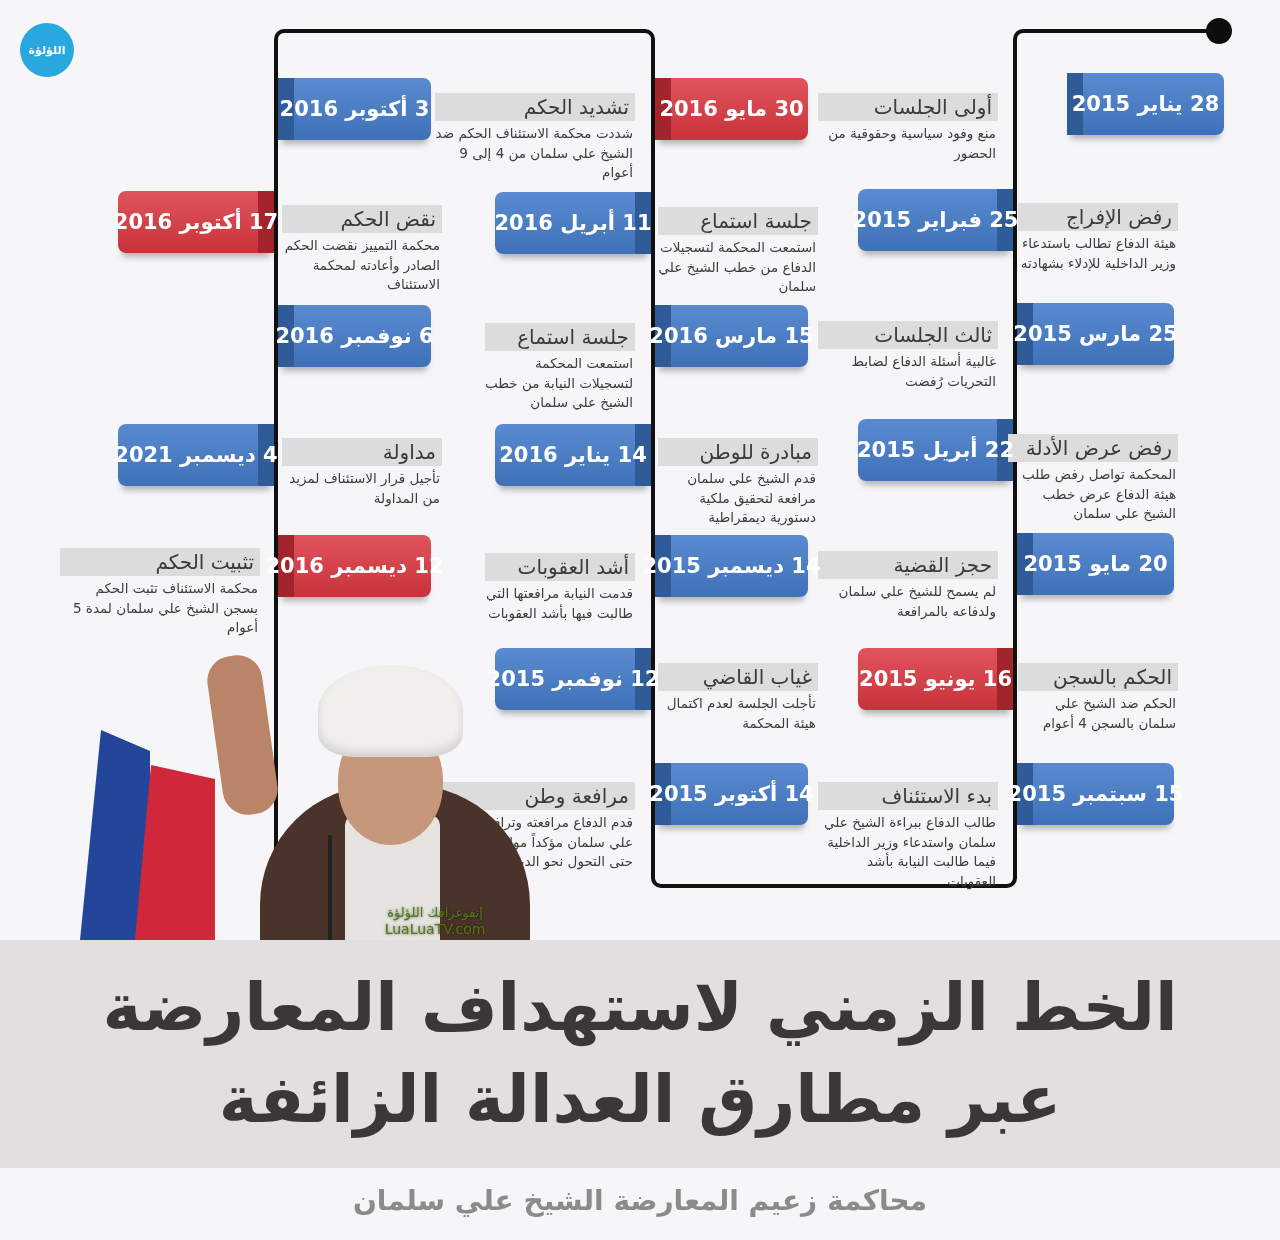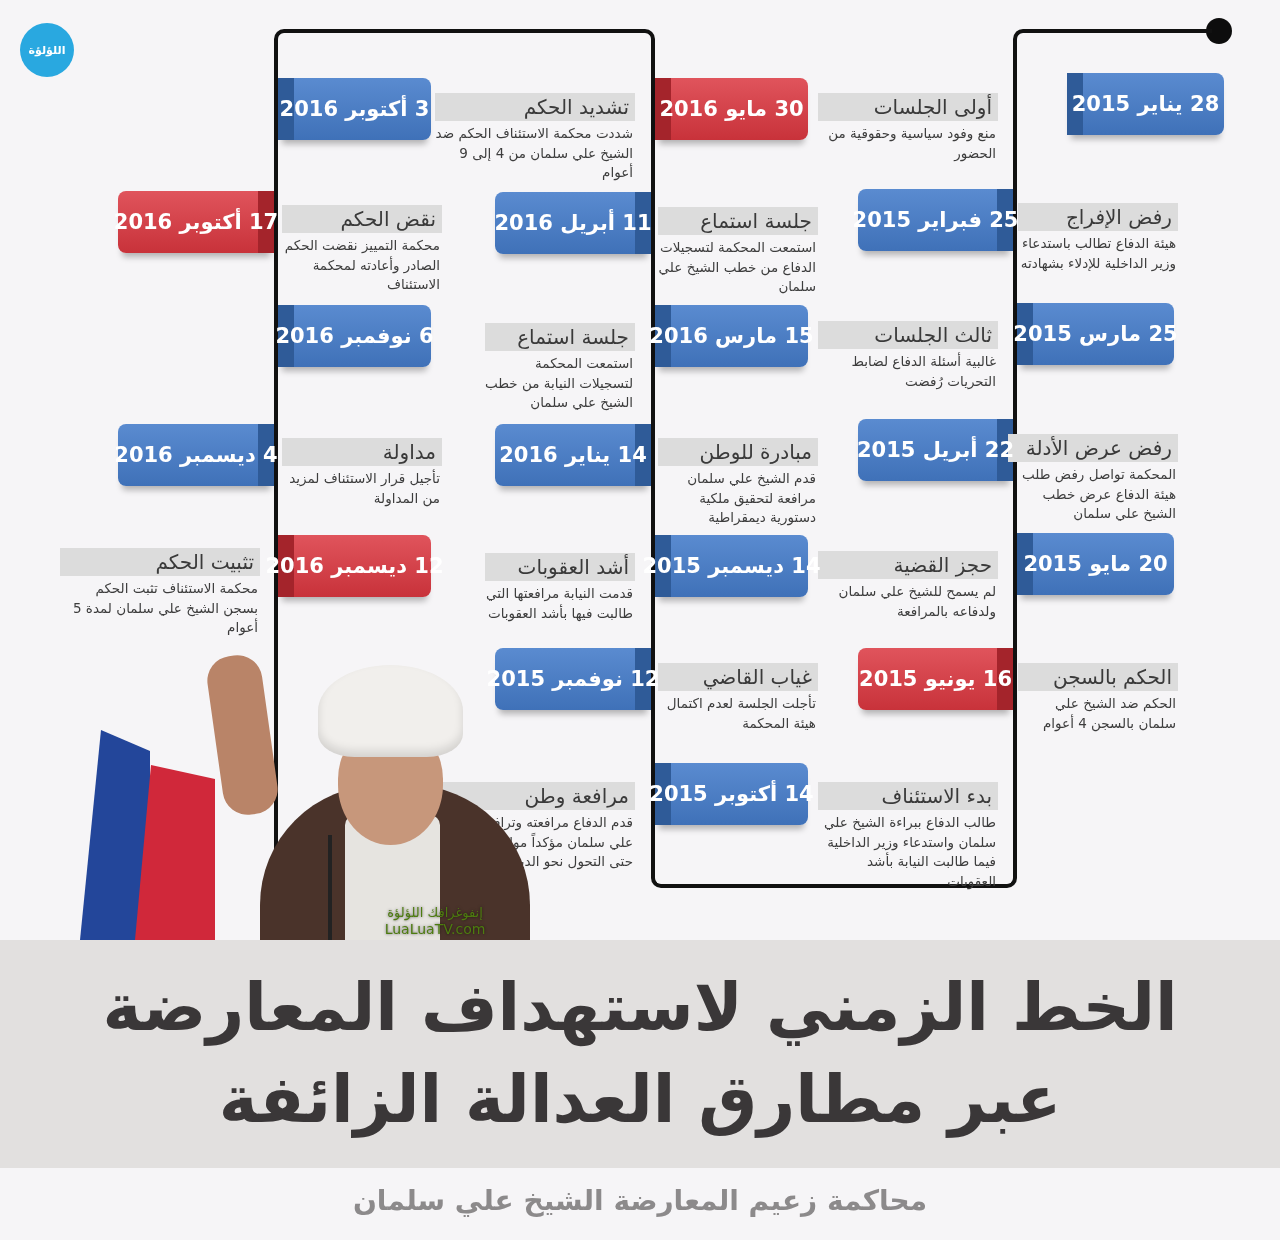--- a/index.html
+++ b/index.html
@@ -130,20 +130,24 @@
 
   <div class="date-tab red left-side" style="left:858px; top:648px; width:155px;">
       <span class="fold"></span>
       <span class="dt">16 يونيو 2015</span>
     </div>
   <div class="event" style="right:102px; top:663px; width:160px;">
       <span class="ev-title">الحكم بالسجن</span>
       <span class="ev-desc">الحكم ضد الشيخ علي سلمان بالسجن 4 أعوام</span>
     </div>
 
+  <div class="date-tab blue right-side" style="left:1017px; top:763px; width:157px;">
+      <span class="fold"></span>
+      <span class="dt">15 سبتمبر 2015</span>
+    </div>
   <div class="event" style="right:282px; top:782px; width:180px;">
       <span class="ev-title">بدء الاستئناف</span>
       <span class="ev-desc">طالب الدفاع ببراءة الشيخ علي سلمان واستدعاء وزير الداخلية فيما طالبت النيابة بأشد العقوبات</span>
     </div>
 
   <div class="date-tab blue right-side" style="left:655px; top:763px; width:153px;">
       <span class="fold"></span>
       <span class="dt">14 أكتوبر 2015</span>
     </div>
   <div class="event" style="right:645px; top:782px; width:200px;">
@@ -219,21 +223,21 @@
       <span class="ev-desc">محكمة التمييز نقضت الحكم الصادر وأعادته لمحكمة الاستئناف</span>
     </div>
 
   <div class="date-tab blue right-side" style="left:278px; top:305px; width:153px;">
       <span class="fold"></span>
       <span class="dt">6 نوفمبر 2016</span>
     </div>
 
   <div class="date-tab blue left-side" style="left:118px; top:424px; width:156px;">
       <span class="fold"></span>
-      <span class="dt">4 ديسمبر 2016</span>
+      <span class="dt">4 ديسمبر 2021</span>
     </div>
   <div class="event" style="right:838px; top:438px; width:160px;">
       <span class="ev-title">مداولة</span>
       <span class="ev-desc">تأجيل قرار الاستئناف لمزيد من المداولة</span>
     </div>
 
   <div class="date-tab red right-side" style="left:278px; top:535px; width:153px;">
       <span class="fold"></span>
       <span class="dt">12 ديسمبر 2016</span>
     </div>

